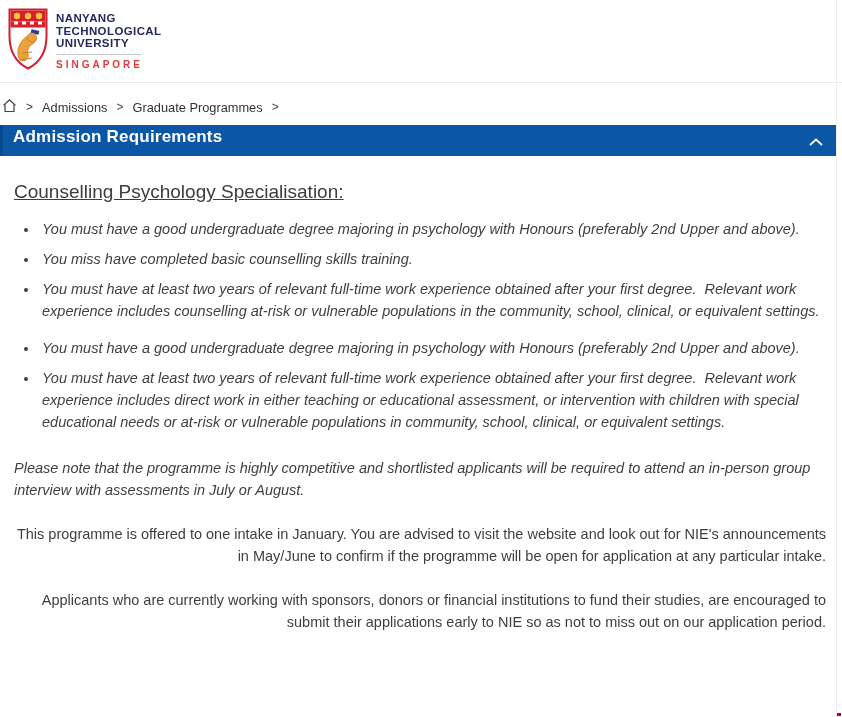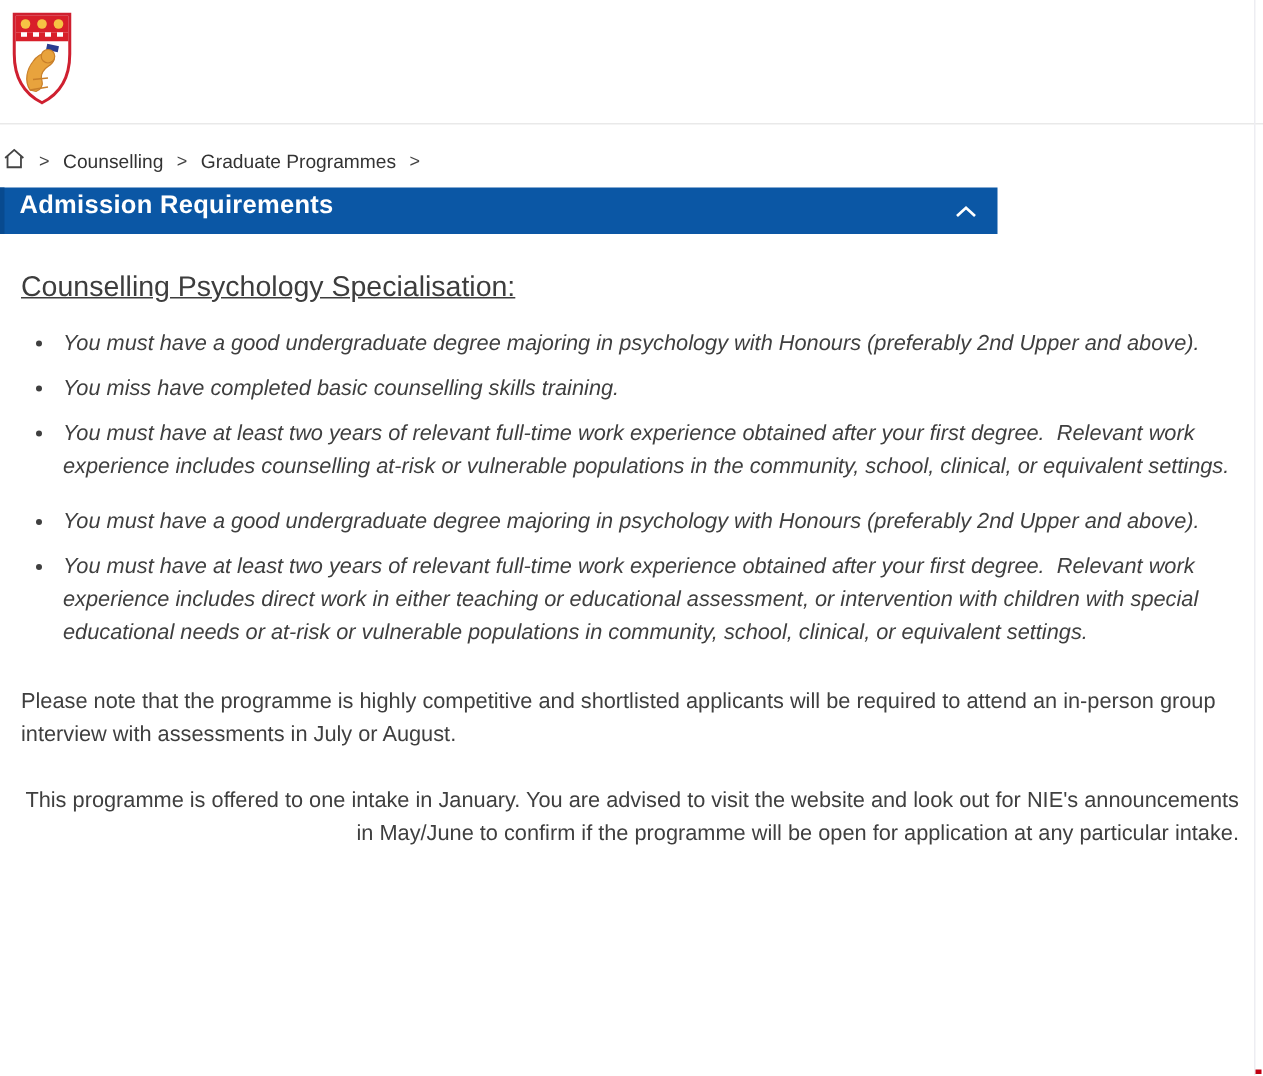--- a/index.html
+++ b/index.html
@@ -47,21 +47,21 @@
     padding: 6px 8px 0 2px;
     font-size: 12.8px;
     color: #333333;
   }
   .breadcrumb .sep { margin: 0 9px; color: #444444; font-size: 12px; }
   .crumb { color: #333333; cursor: pointer; white-space: nowrap; }
   .home-icon { display: inline-flex; margin-top: -2px; cursor: pointer; }
 
   
   .accordion-bar {
-    width: 665px;
+    width: 837px;
     height: 31px;
     background: #0b57a5;
     border-left: 3px solid #084a8f;
     color: #ffffff;
     display: flex;
     justify-content: space-between;
     align-items: flex-start;
     padding: 2px 14px 0 10px;
     cursor: pointer;
   }
@@ -84,21 +84,21 @@
     font-size: 19px;
     font-weight: normal;
     color: #3d3d3d;
     text-decoration: underline;
     margin: 0;
   }
   .section-1 .spec-heading { margin-top: 25px; }
   .section-2 .spec-heading { margin-top: 58px; }
   .content ul { margin: 15px 0 0; padding-left: 25px; font-style: italic; }
   .content li { margin-bottom: 8px; padding-left: 3px; white-space: pre-wrap; }
-  .note { margin: 24px 0 12px; }
+  .note { font-style: italic; margin: 24px 0 12px; }
   .para { margin: 22px 0 0; text-align: right; }
 
   
   .right-edge {
     position: absolute; top: 0; right: 5px; width: 1px; height: 717px;
     background: #ededf2;
   }
   .corner-dot {
     position: absolute; right: 1px; bottom: 1px; width: 4px; height: 3px;
     background: #bf0012;
@@ -121,31 +121,38 @@
         <rect x="6" y="13.5" width="4" height="3" fill="#ffffff"></rect>
         <rect x="14" y="13.5" width="4" height="3" fill="#ffffff"></rect>
         <rect x="22" y="13.5" width="4" height="3" fill="#ffffff"></rect>
         <rect x="30" y="13.5" width="4" height="3" fill="#ffffff"></rect>
         <rect x="23" y="22" width="8" height="4" fill="#2a3c8f" transform="rotate(12 27 24)"></rect>
         <path d="M12 52 C8 46 10 38 14 33 C16 30 20 27 24 27 C27 27 29 29 28 32 C27 35 24 36 22 38 C20 40 19 43 20 46 C21 49 19 52 16 53 Z" fill="#e8a33d" stroke="#c87f2a" stroke-width="0.8"></path>
         <circle cx="24" cy="29.5" r="4.5" fill="#e8a33d" stroke="#c87f2a" stroke-width="0.8"></circle>
         <path d="M12 52 L24 50 M14 45 L24 44" stroke="#c87f2a" stroke-width="1"></path>
       </svg>
     </div>
+    <div class="brand-text">
+      <div class="brand-line">NANYANG</div>
+      <div class="brand-line">TECHNOLOGICAL</div>
+      <div class="brand-line">UNIVERSITY</div>
+      <div class="brand-divider"></div>
+      <div class="brand-country">SINGAPORE</div>
+    </div>
   </div>
 
   <div class="breadcrumb">
     <span class="home-icon">
       <svg width="15" height="14" viewBox="0 0 16 15" fill="none" stroke="#444444" stroke-width="1.3">
         <path d="M1.5 6.8 L8 1 L14.5 6.8"></path>
         <path d="M3.2 5.6 V13.4 H12.8 V5.6"></path>
       </svg>
     </span>
     <span class="sep">&gt;</span>
-    <span class="crumb">Counselling</span>
+    <span class="crumb">Admissions</span>
     <span class="sep">&gt;</span>
     <span class="crumb">Graduate Programmes</span>
     <span class="sep">&gt;</span>
   </div>
 
   <div class="accordion-bar">
     <span class="accordion-title">Admission Requirements</span>
     <span class="chevron-up">
       <svg width="14" height="8" viewBox="0 0 14 8">
         <polyline points="1,7 7,1.5 13,7" stroke="#ffffff" stroke-width="1.8" fill="none"></polyline>
@@ -168,19 +175,20 @@
       <ul>
         <li>You must have a good undergraduate degree majoring in psychology with Honours (preferably 2nd Upper and above).</li>
         <li>You must have at least two years of relevant full-time work experience obtained after your first degree.  Relevant work experience includes direct work in either teaching or educational assessment, or intervention with children with special educational needs or at-risk or vulnerable populations in community, school, clinical, or equivalent settings.</li>
       </ul>
     </div>
 
     <p class="note">Please note that the programme is highly competitive and shortlisted applicants will be required to attend an in-person group interview with assessments in July or August.</p>
 
     <p class="para">This programme is offered to one intake in January. You are advised to visit the website and look out for NIE's announcements in May/June to confirm if the programme will be open for application at any particular intake.</p>
 
+    <p class="para">Applicants who are currently working with sponsors, donors or financial institutions to fund their studies, are encouraged to submit their applications early to NIE so as not to miss out on our application period.</p>
 
   </div>
 
   <div class="right-edge"></div>
   <div class="corner-dot"></div>
 
 </div>
 
 </body></html>

